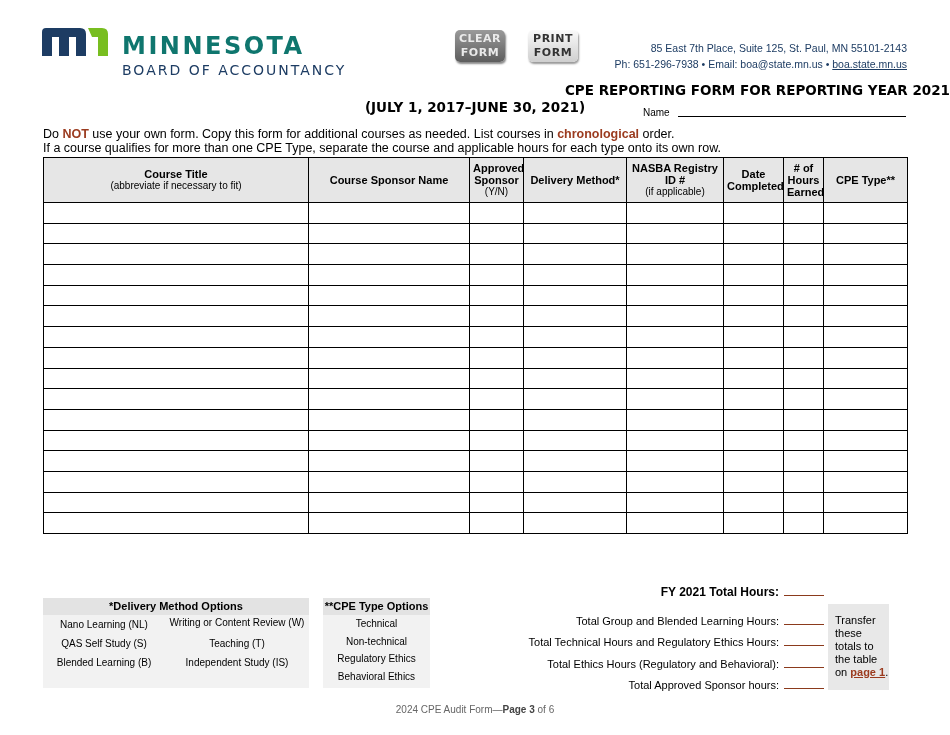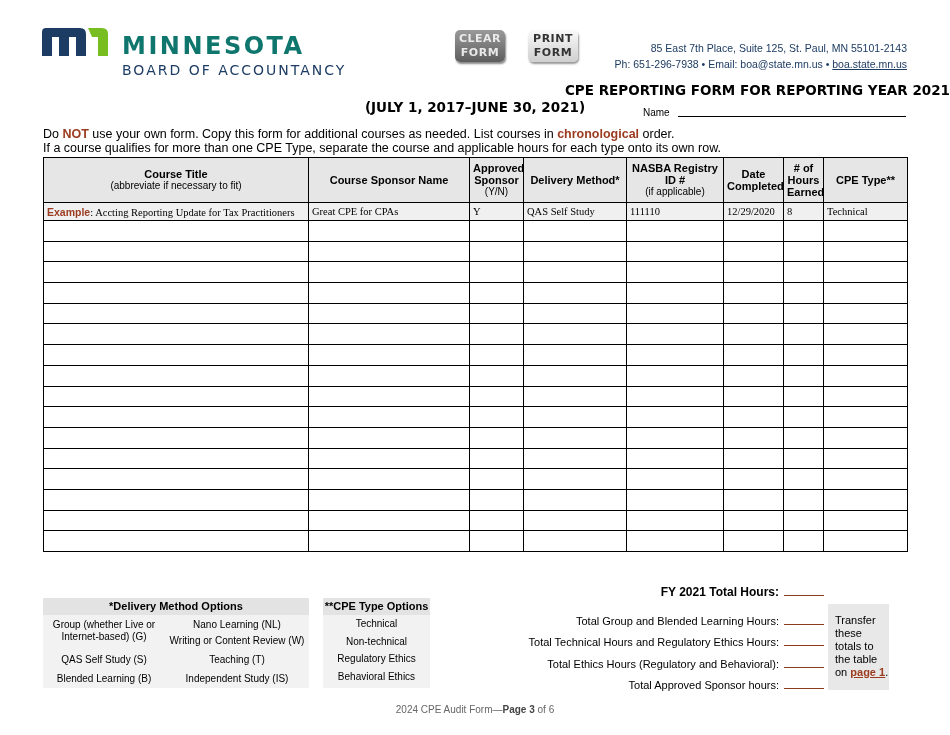--- a/index.html
+++ b/index.html
@@ -146,30 +146,20 @@
         </th>
       <th>
           <div># of Hours Earned</div>
         </th>
       <th>
           <div>CPE Type**</div>
         </th>
     </tr>
   </thead>
   <tbody id="tbody">
-    <tr class="example">
-      <td><span class="ex-label">Example</span><span>: Accting Reporting Update for Tax Practitioners</span></td>
-      <td>Great CPE for CPAs</td>
-      <td>Y</td>
-      <td>QAS Self Study</td>
-      <td>111110</td>
-      <td>12/29/2020</td>
-      <td>8</td>
-      <td>Technical</td>
-    </tr>
   <tr>
         <td></td>
         <td></td>
         <td></td>
         <td></td>
         <td></td>
         <td></td>
         <td></td>
         <td></td>
       </tr>
@@ -322,21 +312,20 @@
         <td></td>
         <td></td>
         <td></td>
       </tr>
     </tbody>
 </table>
 
 <div class="abs opt-box dm-box">
   <div class="opt-head">*Delivery Method Options</div>
   <div class="dm-grid">
-    <div class="dm-cell" style="grid-row:span 2; white-space:normal; padding:4px 6px;">Group (whether Live or Internet-based) (G)</div>
     <div class="dm-cell" style="padding-top:4px;">Nano Learning (NL)</div>
     <div class="dm-cell">Writing or Content Review (W)</div>
     <div class="dm-cell" style="padding-top:5px;">QAS Self Study (S)</div>
     <div class="dm-cell" style="padding-top:5px;">Teaching (T)</div>
     <div class="dm-cell" style="padding-top:5px;">Blended Learning (B)</div>
     <div class="dm-cell" style="padding-top:5px;">Independent Study (IS)</div>
   </div>
 </div>
 
 <div class="abs opt-box ct-box">

